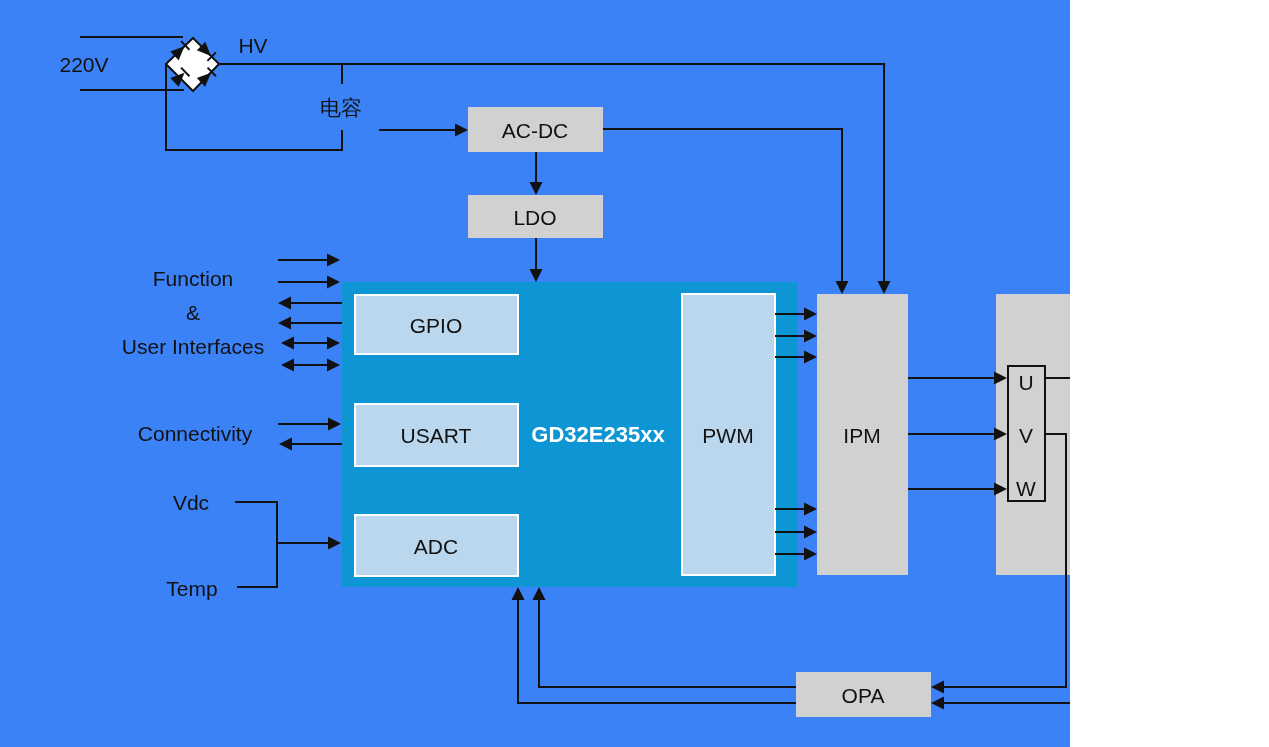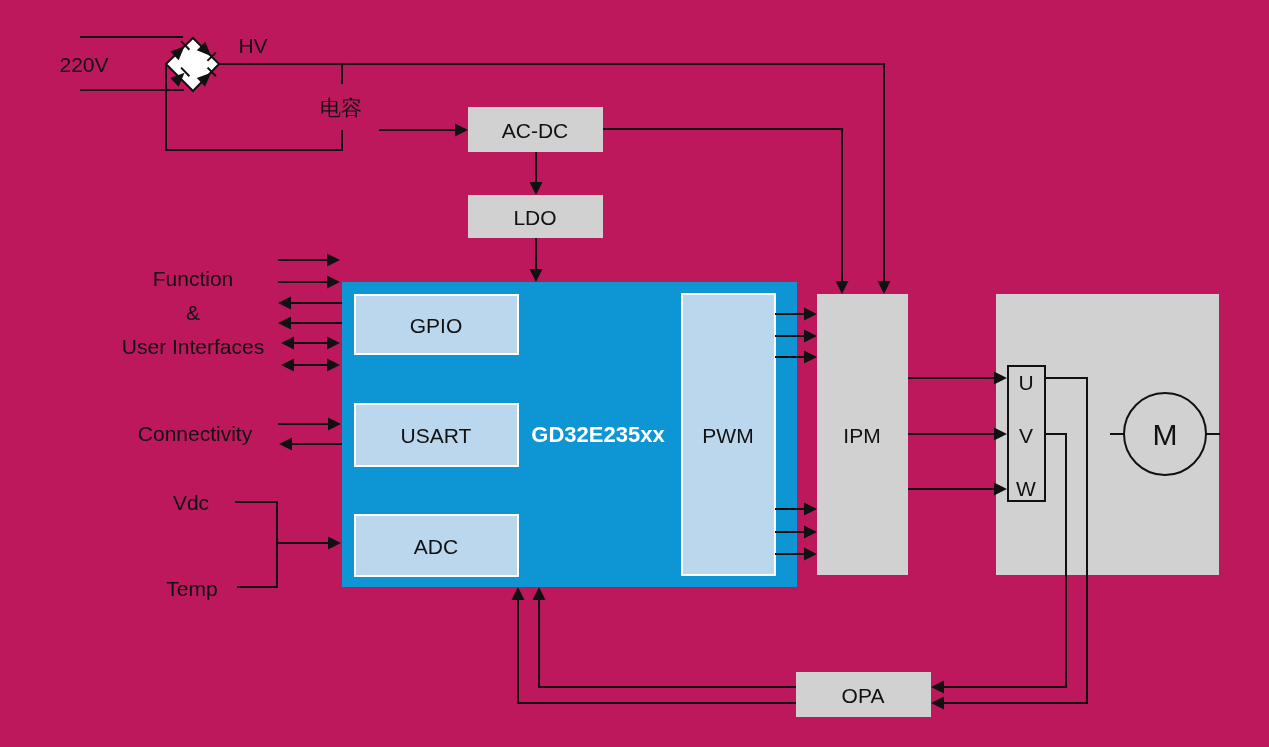--- a/index.html
+++ b/index.html
@@ -1,16 +1,16 @@
 <!DOCTYPE html>
 <html><head>
 <meta charset="utf-8">
 <style>
   html,body{margin:0;padding:0;background:#ffffff;}
-  .stage{position:relative;width:1269px;height:747px;background:#be185d;overflow:hidden;
+  .stage{position:relative;width:1070px;height:747px;background:#3b82f6;overflow:hidden;
          font-family:"Liberation Sans","DejaVu Sans",sans-serif;}
   .wire{stroke:#111111;stroke-width:2;fill:none;}
   .ah{fill:#111111;stroke:none;}
   .lbl{fill:#111111;font-size:21px;text-anchor:middle;dominant-baseline:central;}
   .lbl-big{fill:#111111;font-size:30px;text-anchor:middle;dominant-baseline:central;}
   .lbl-mcu{fill:#ffffff;font-size:22px;font-weight:bold;text-anchor:middle;dominant-baseline:central;}
   .periph{stroke:#ffffff;stroke-width:2;}
   .outline{fill:none;stroke:#111111;stroke-width:2;}
 </style>
 </head>

